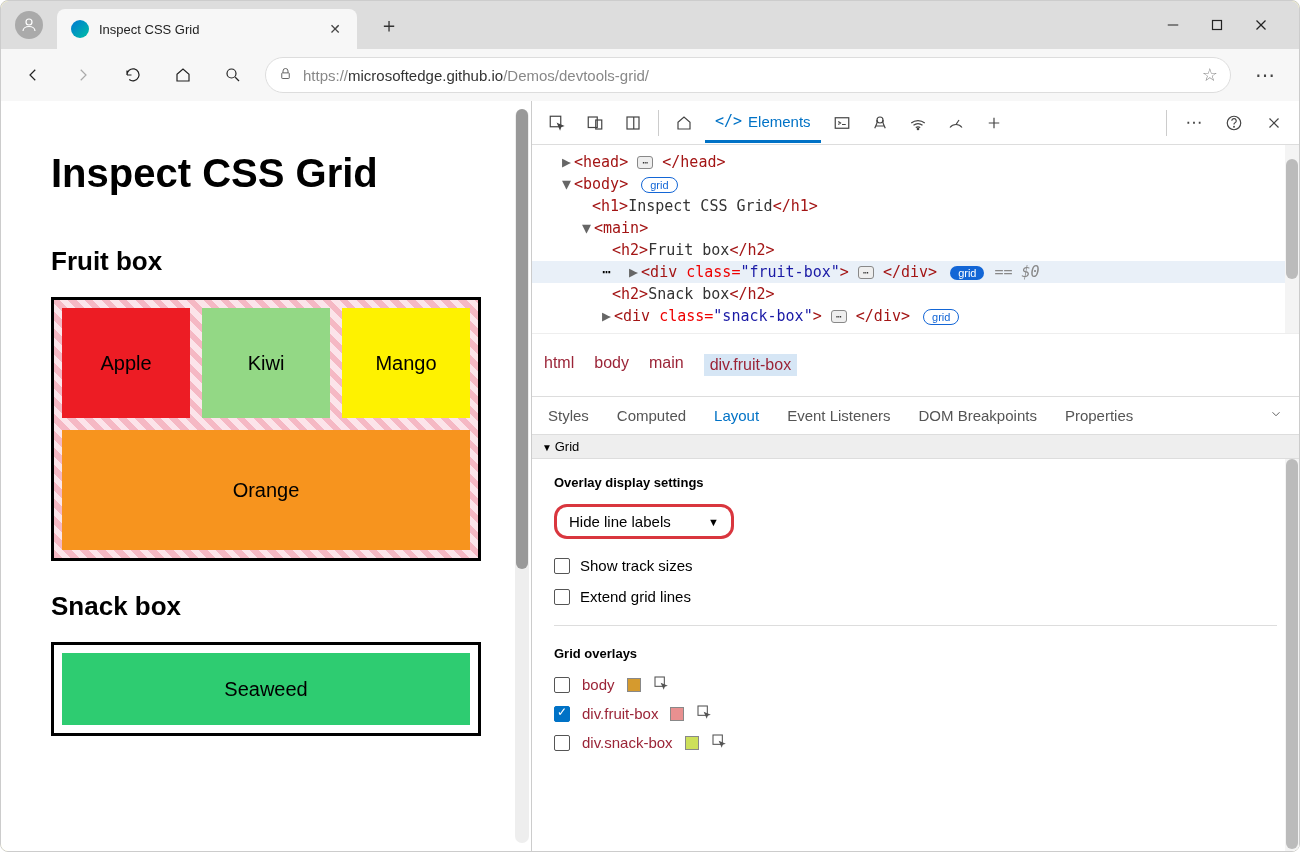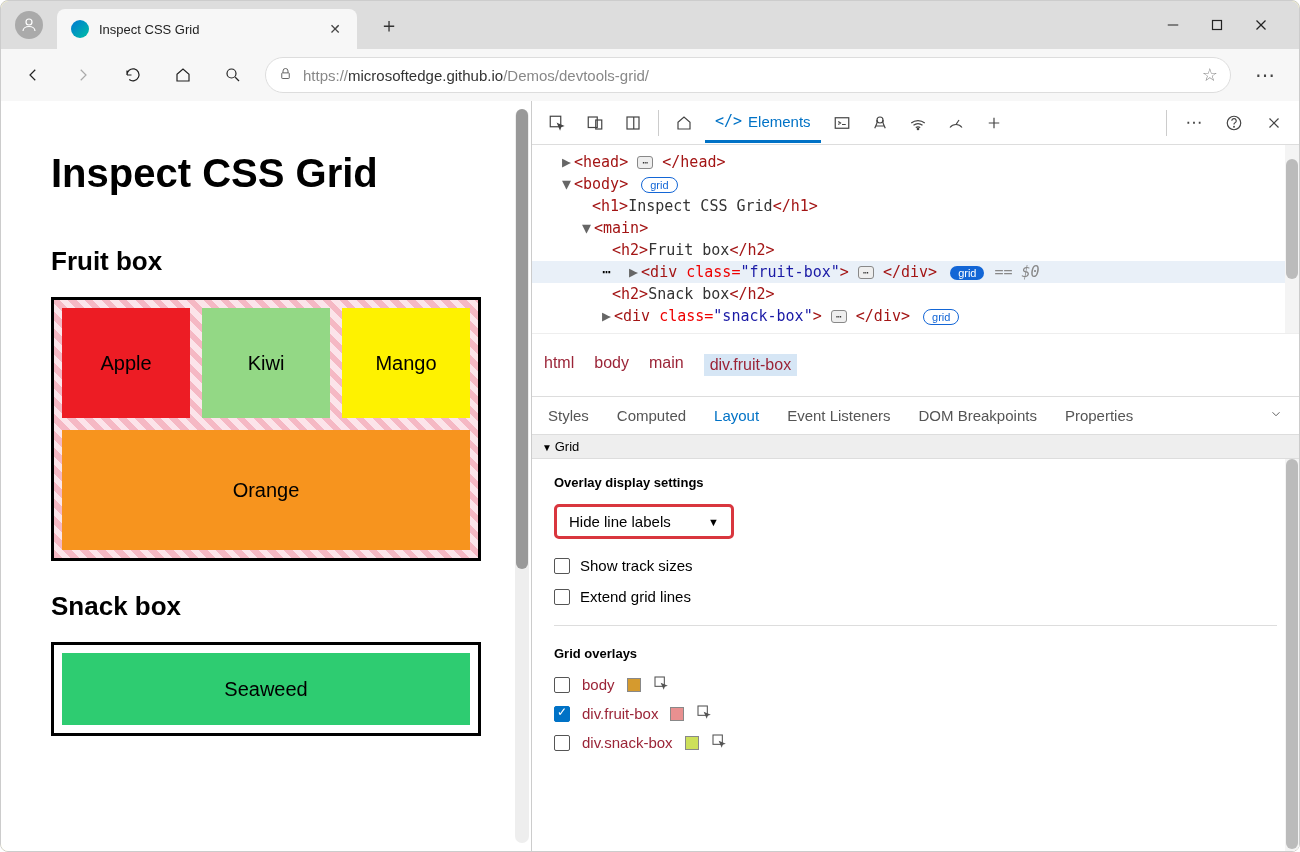--- a/index.html
+++ b/index.html
@@ -83,21 +83,21 @@
 .panel-tabs span{color:#555;cursor:pointer;}
 .panel-tabs span.active{color:#0072c6;}
 .panel-expand{margin-left:auto;}
 
 
 .grid-section{background:#eee;padding:4px 10px;font-size:13px;border-bottom:1px solid #ddd;}
 .grid-section::before{content:"▼ ";font-size:10px;}
 
 .layout-body{padding:16px 22px;font-size:15px;overflow-y:auto;flex:1;position:relative;}
 .layout-body h4{font-size:13px;font-weight:600;margin-bottom:14px;}
-.dropdown{border:3px solid #d9363e;border-radius:5px;padding:6px 12px;width:180px;display:flex;justify-content:space-between;align-items:center;margin-bottom:18px;cursor:pointer;}
+.dropdown{border:3px solid #d9363e;border-radius:13px;padding:6px 12px;width:180px;display:flex;justify-content:space-between;align-items:center;margin-bottom:18px;cursor:pointer;}
 .dropdown .dd-arrow{font-size:11px;}
 .chk-row{display:flex;align-items:center;gap:10px;margin:14px 0;font-size:15px;}
 .chk{width:16px;height:16px;border:1.5px solid #555;border-radius:2px;display:inline-block;}
 .chk.checked{background:#0072c6;border-color:#0072c6;position:relative;}
 .chk.checked::after{content:"✓";color:#fff;font-size:12px;position:absolute;top:-2px;left:2px;}
 .hr{border:none;border-top:1px solid #ddd;margin:20px 0;}
 .overlay-row{display:flex;align-items:center;gap:12px;margin:10px 0;font-size:15px;}
 .overlay-row .sel{color:#9b2437;}
 .swatch{width:14px;height:14px;border:1px solid #888;display:inline-block;}
 .reveal-icon{font-size:14px;color:#555;}

